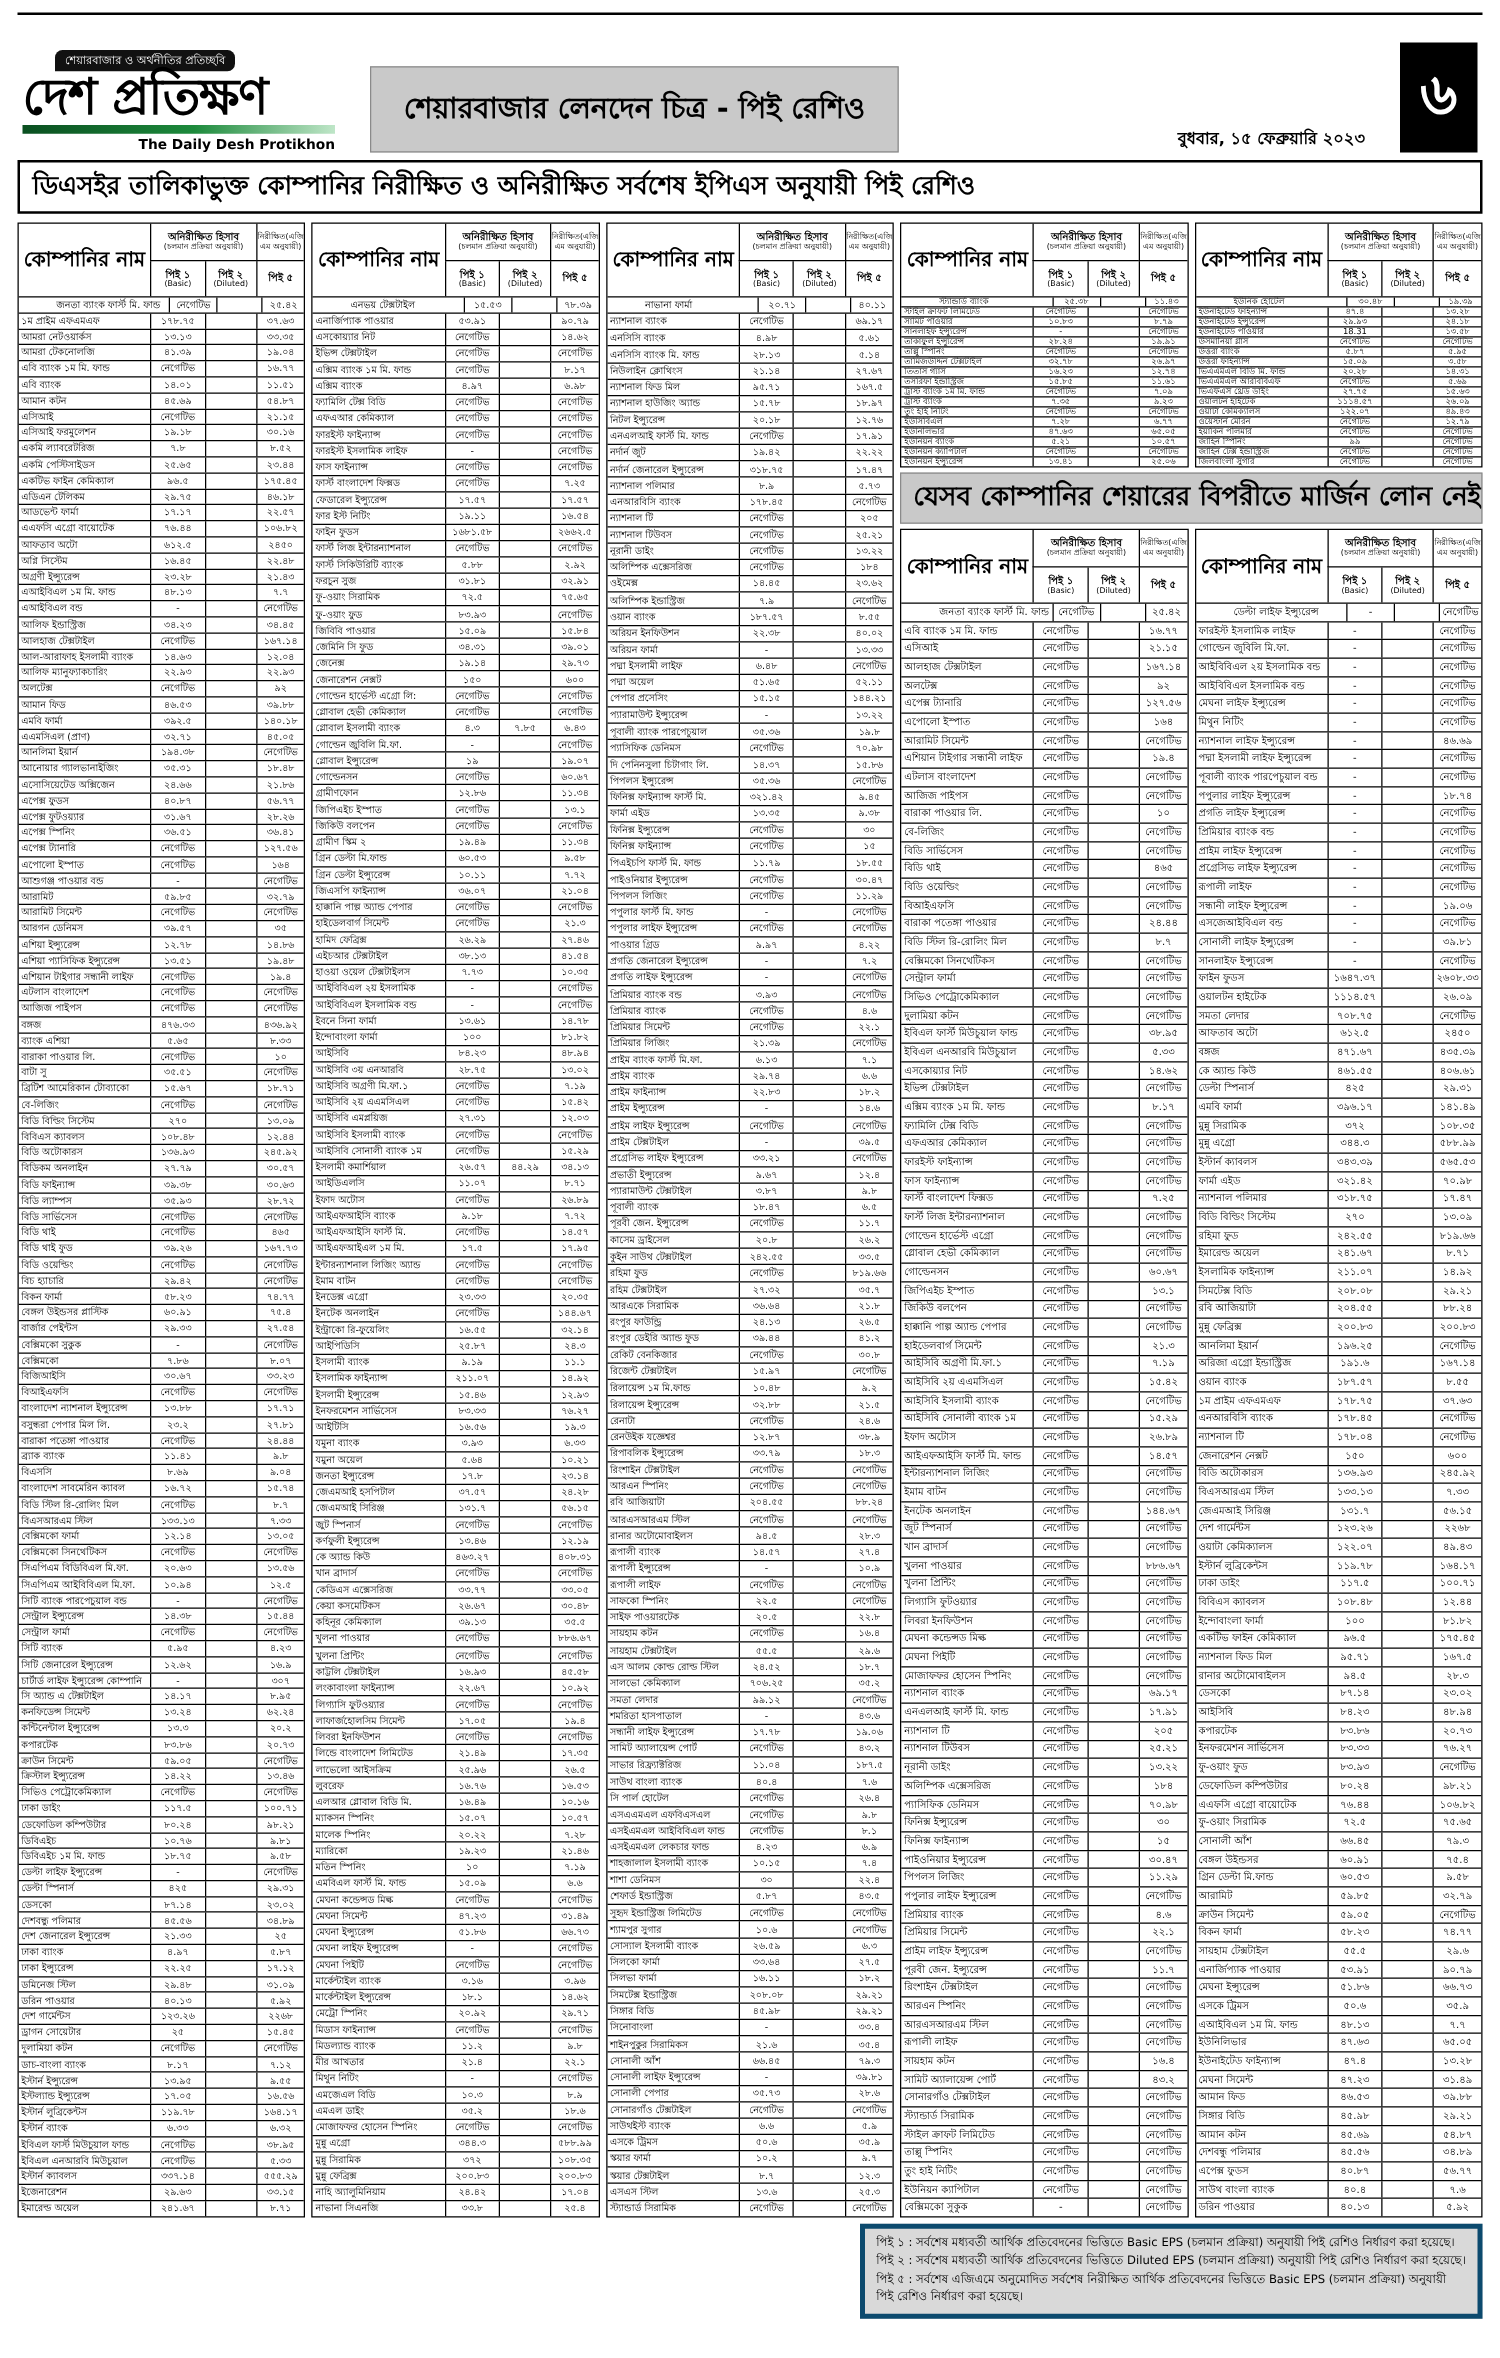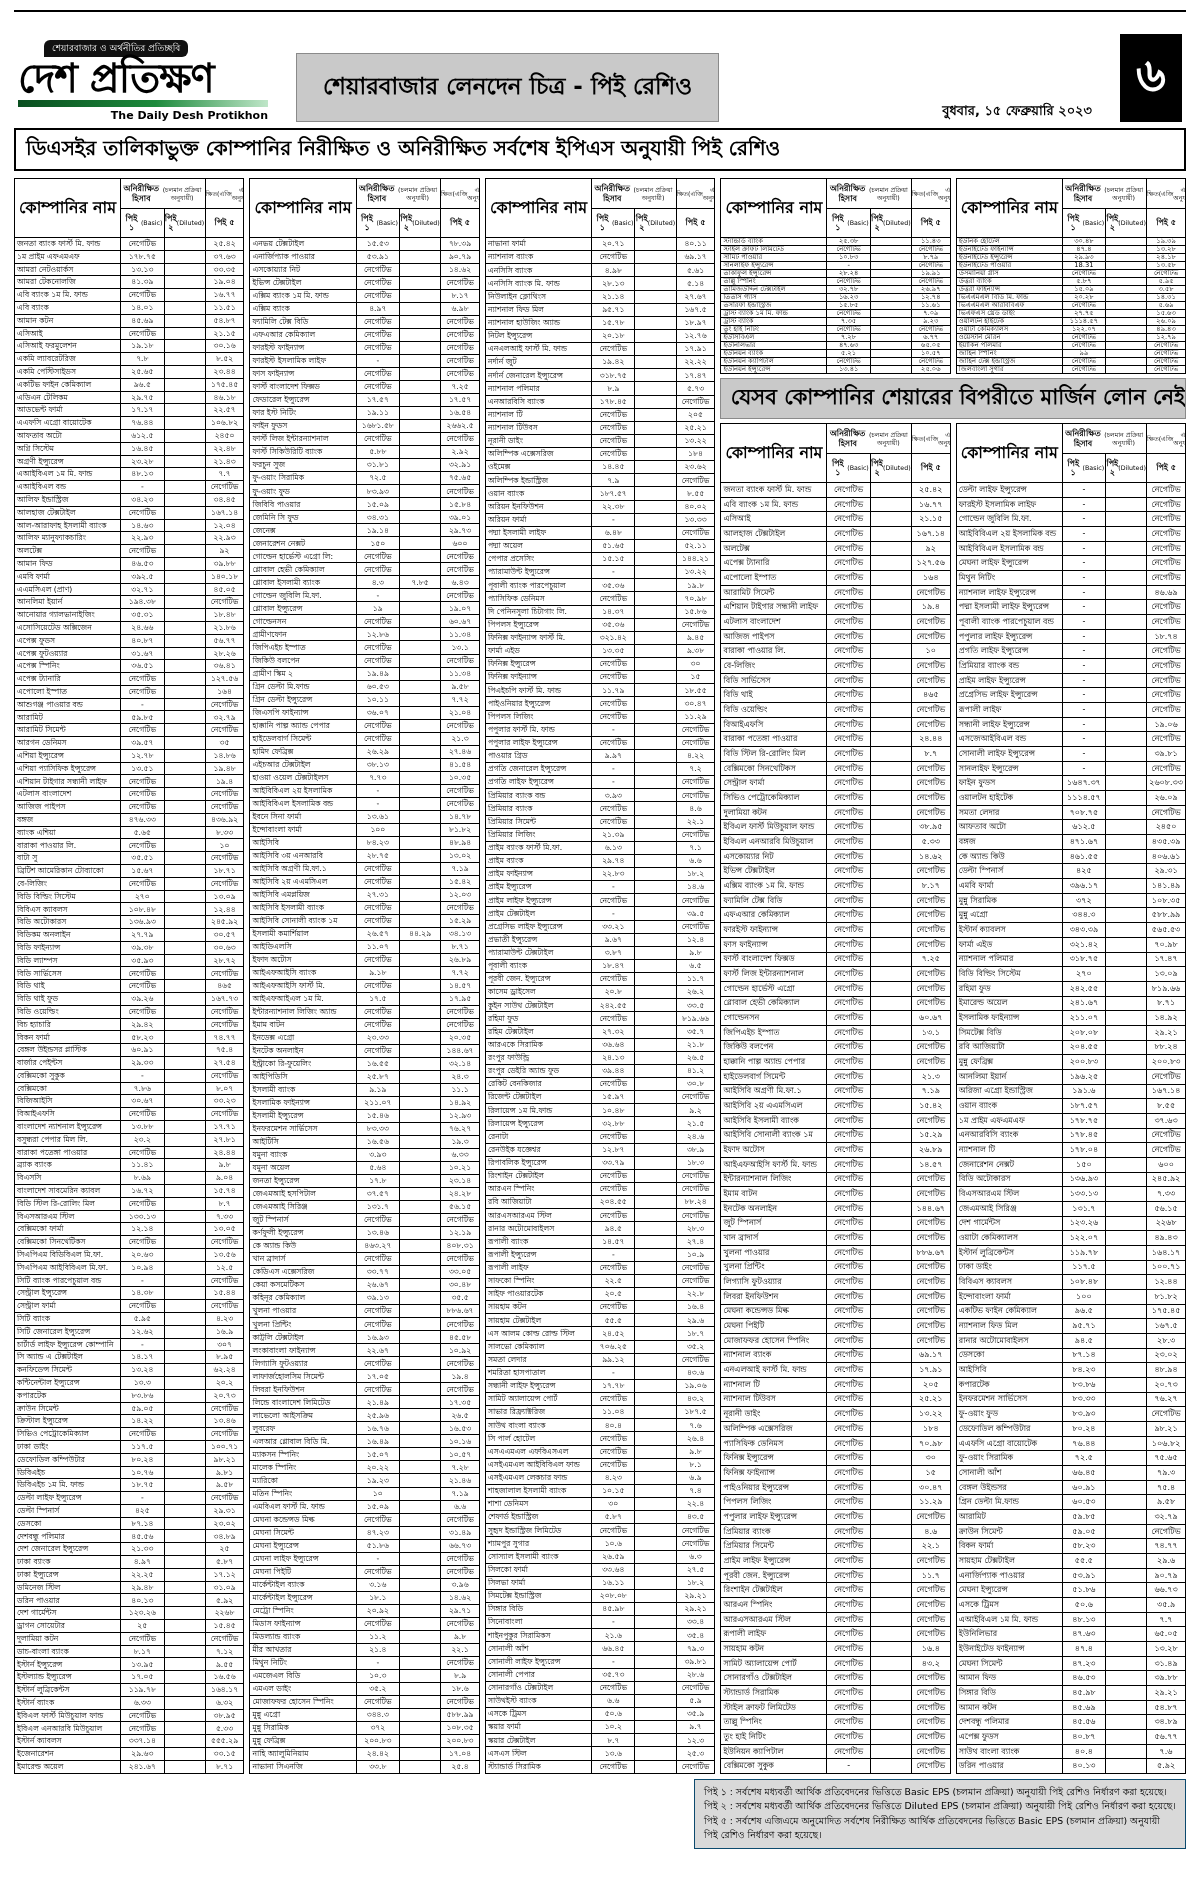--- a/index.html
+++ b/index.html
@@ -23,37 +23,37 @@
   .col{flex:1;min-width:0;display:flex;}
   .right-wrap{flex:2.02;min-width:0;display:flex;flex-direction:column;gap:4px;}
   .top-tables{display:flex;gap:5px;height:196px;}
   .top-tables .tbl{flex:1;}
   .margin-title{background:#c9c9c9;border:1px solid #8a8a8a;font-size:21px;font-weight:bold;text-align:right;padding:2px 0;white-space:nowrap;overflow:hidden;}
   .margin-tables{display:flex;gap:5px;flex:1;min-height:0;}
   .margin-tables .tbl{flex:1;}
   
   .tbl{border:1.5px solid #000;display:flex;flex-direction:column;width:100%;min-height:0;background:#fff;}
   .thead{display:grid;grid-template-columns:46% 19% 18% 17%;grid-template-rows:30px 28px;border-bottom:1.5px solid #000;flex:0 0 auto;}
-  .hc{display:flex;align-items:center;justify-content:center;text-align:center;font-size:7.5px;line-height:1.15;overflow:hidden;padding:0 1px;}
+  .hc{display:flex;flex-direction:column;align-items:center;justify-content:center;text-align:center;font-size:7.5px;line-height:1.15;overflow:hidden;padding:0 1px;}
   .hc .big{font-size:16px;font-weight:bold;}
   .hc .med{font-size:8px;font-weight:bold;}
   .hc .sm{font-size:6.3px;}
   .hcb{border-left:1px solid #000;}
   .hbb{border-bottom:1px solid #000;}
   .rows{display:flex;flex-direction:column;flex:1;min-height:0;}
   .trow{display:grid;grid-template-columns:46% 19% 18% 17%;flex:1;min-height:0;border-top:1px solid #000;}
-  .rows .trow:first-child{border-top:none;}
+  .rows .trow:first-child{border-top:none;margin-left:28px;}
   .tcell{display:flex;align-items:center;font-size:7.6px;line-height:1;padding:0 2px;white-space:nowrap;overflow:hidden;}
   .tcell.val{justify-content:center;padding:0 1px;}
   .tcell + .tcell{border-left:1px solid #000;}
   .compact .tcell{font-size:6.7px;}
   .mtbl .tcell{font-size:8px;}
   
   .notes-row{display:flex;margin-top:5px;}
-  .notes{margin-left:auto;width:472px;background:#d9d9d9;border:1px solid #0c4a6e;padding:5px 9px;}
+  .notes{margin-left:auto;width:472px;background:#d9d9d9;border:4px solid #0c4a6e;padding:5px 9px;}
   .notes div{font-size:9.3px;line-height:1.55;}
 </style>
 </head>
 <body>
 
 <div class="page">
   <div class="top-rule"></div>
 
   <div class="masthead">
     <div class="logo-block">

